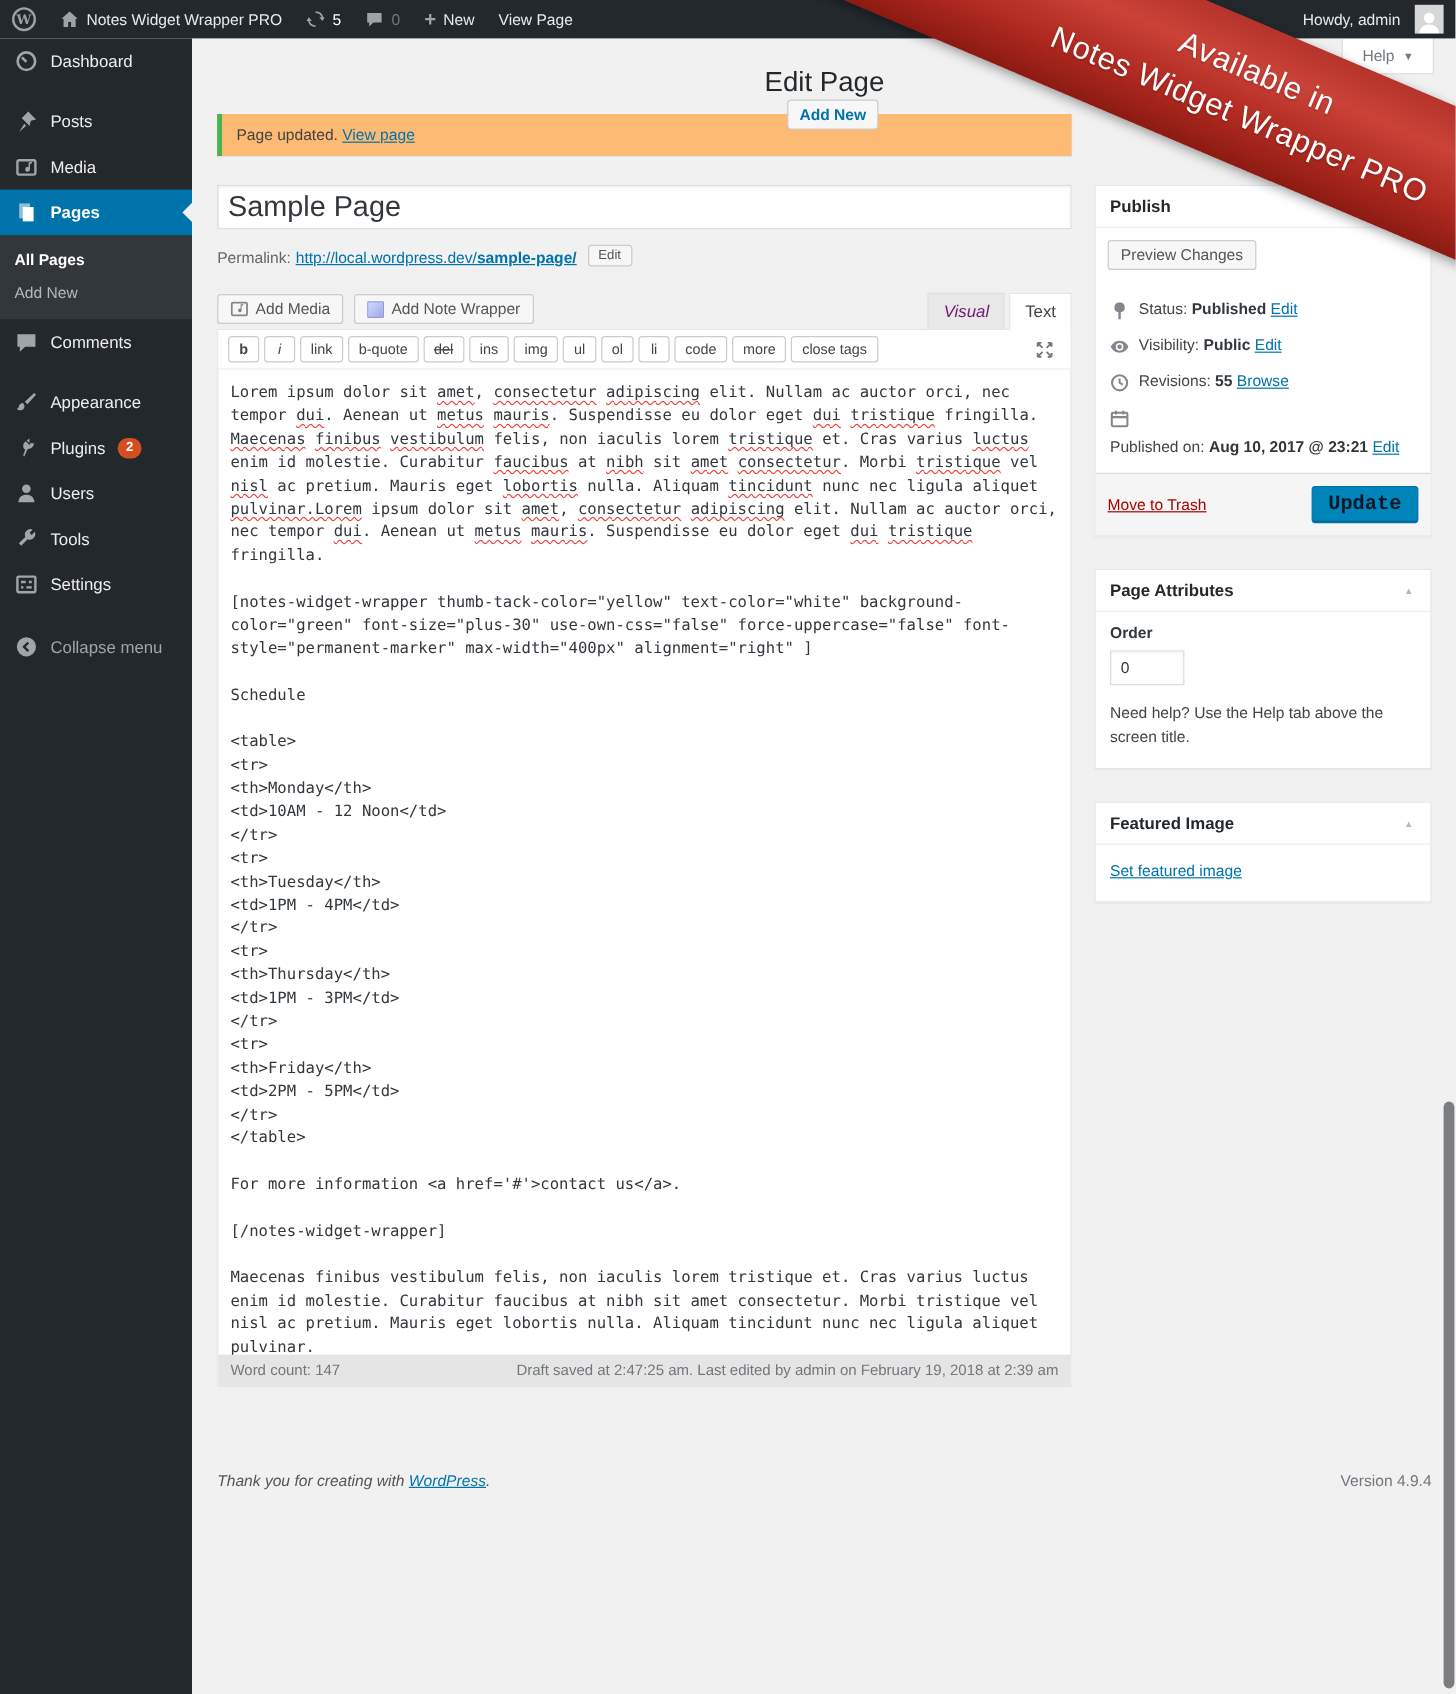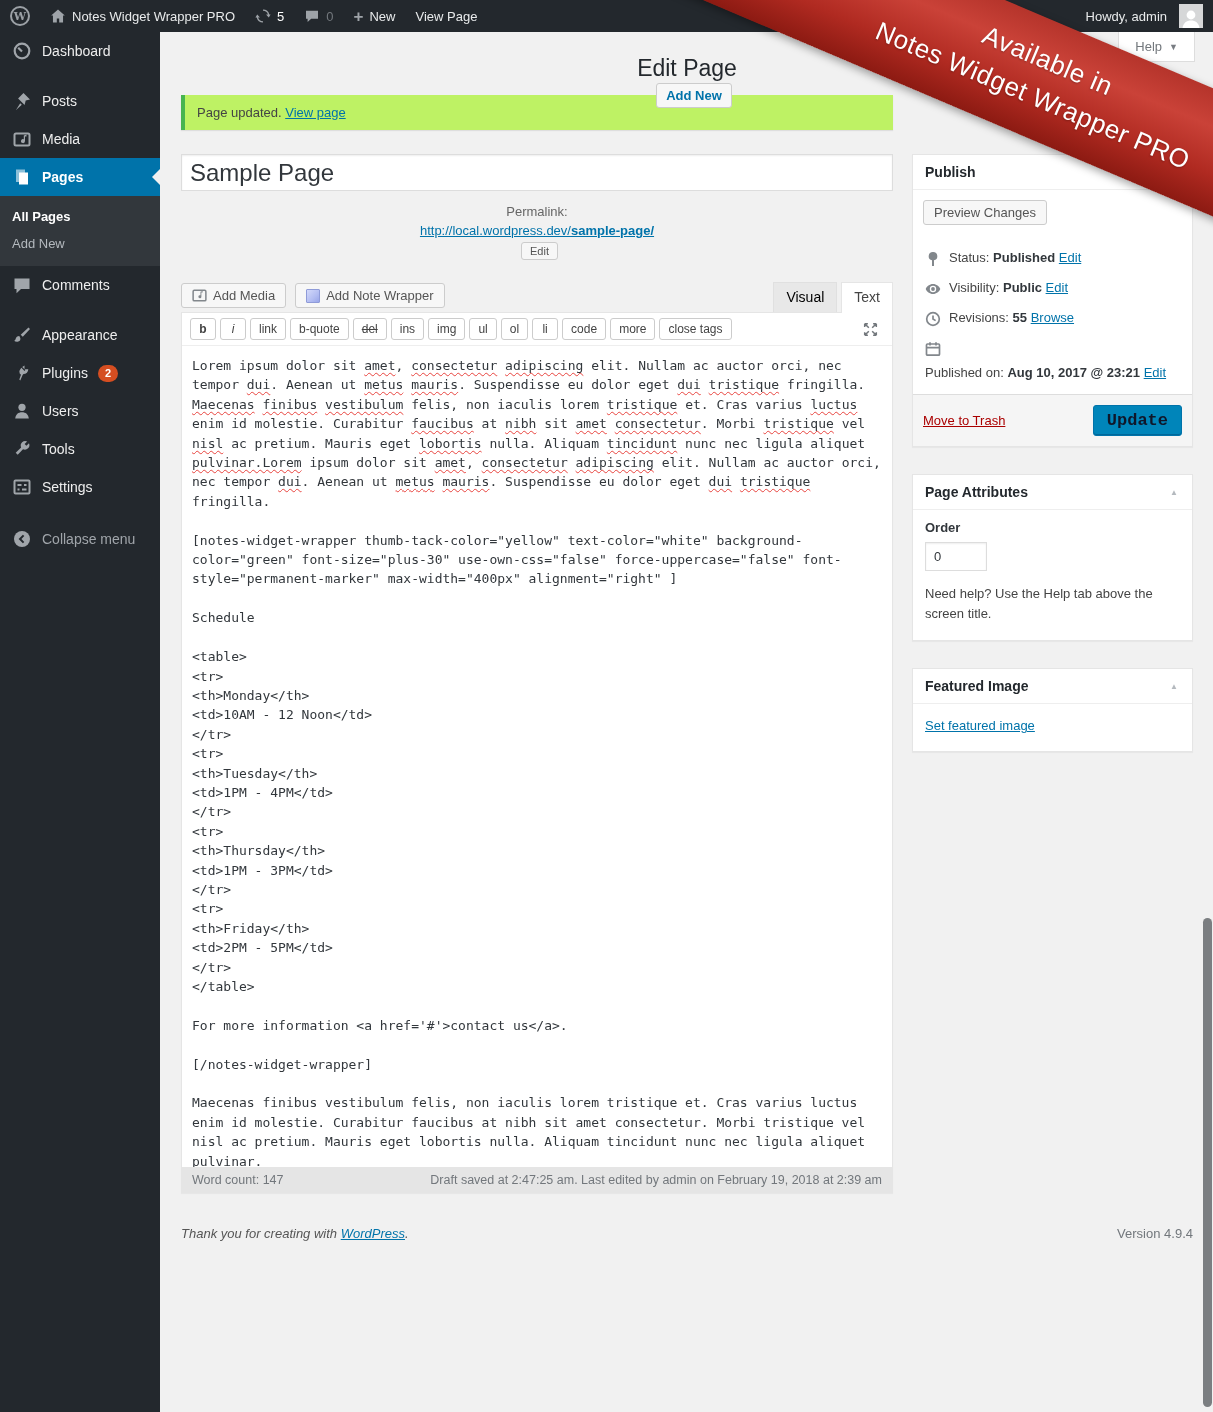--- a/index.html
+++ b/index.html
@@ -75,56 +75,56 @@
   
   .content { position:absolute; left:160px; top:32px; right:0; bottom:0; padding:21px 20px 0 21px; }
   .page-header { display:flex; align-items:center; height:32px;flex-direction:column; }
   .page-title { font-size:23px; font-weight:400; color:#23282d; line-height:30px; }
   .add-new-btn {
     margin-left:14px; padding:4px 9px; background:#f7f7f7; border:1px solid #ccc;
     border-radius:3px; color:#0073aa; font-size:13px; font-weight:bold; cursor:pointer;
     font-family:inherit;
   }
   .notice {
-    margin-top:10px; background:#bef264; border-left:4px solid #46b450;
+    margin-top:10px; background:#fdba74; border-left:4px solid #46b450;
     box-shadow:0 1px 1px rgba(0,0,0,.08); padding:10px 12px; width:712px;
     font-size:13px; color:#444;
   }
   .notice a { color:#0073aa; }
 
   .columns { display:flex; margin-top:24px; align-items:flex-start; }
   .col-main { width:712px; }
   .col-side { width:281px; margin-left:19px; }
 
   .title-input {
     width:100%; height:37px; padding:3px 8px; font-size:24px; color:#32373c;
     border:1px solid #ddd; background:#fff; box-shadow:inset 0 1px 2px rgba(0,0,0,.07);
     font-family:inherit; outline:none;
   }
-  .permalink-row { margin-top:13px; font-size:13px; color:#666; display:flex; align-items:center; gap:4px;flex-direction:column; }
+  .permalink-row { margin-top:13px; font-size:13px; color:#666; display:flex; align-items:flex-end; gap:4px; }
   .permalink-row a { color:#0073aa; }
   .btn-small {
     padding:2px 8px; background:#f7f7f7; border:1px solid #ccc; border-radius:3px;
     color:#555; font-size:11px; cursor:pointer; margin-left:5px; font-family:inherit;
   }
 
   .editor-header { margin-top:22px; display:flex; position:relative; }
   .media-buttons { display:flex; gap:9px; position:absolute; left:0; bottom:4px; }
   .btn-secondary {
     display:flex; align-items:center; gap:6px;
     padding:4px 10px; background:#f7f7f7; border:1px solid #ccc; border-radius:3px;
     color:#555; font-size:13px; cursor:pointer; font-family:inherit;
   }
   .note-chip {
     width:14px; height:14px; border:1px solid #8f9bd8; border-radius:1px;
     background:linear-gradient(135deg,#d3d9fa 0%, #b3bdf2 60%, #98a5e9 100%);
   }
   .editor-tabs { margin-left:auto; display:flex; }
   .ed-tab { padding:6px 12px 7px; font-size:14px; cursor:pointer; }
-  .ed-tab.inactive { background:#e8e8e8; color:#000000; margin-right:4px; border:1px solid #e0e0e0; border-bottom:none; }
+  .ed-tab.inactive { background:#e8e8e8; color:#701a75; margin-right:4px; border:1px solid #e0e0e0; border-bottom:none;font-style:italic; }
   .ed-tab.active { background:#fff; color:#444; border:1px solid #e5e5e5; border-bottom:none; margin-bottom:-1px; z-index:2; position:relative; }
 
   .editor-wrap { border:1px solid #e5e5e5; background:#fff; box-shadow:0 1px 1px rgba(0,0,0,.04); }
   .qt-toolbar {
     display:flex; align-items:center; padding:5px 8px; background:#fff;
     border-bottom:1px solid #eee;
   }
   .qt-btn {
     margin-right:4px; padding:3px 8px; min-width:26px; background:#fff;
     border:1px solid #ccc; border-radius:3px; color:#444; font-size:12px;

